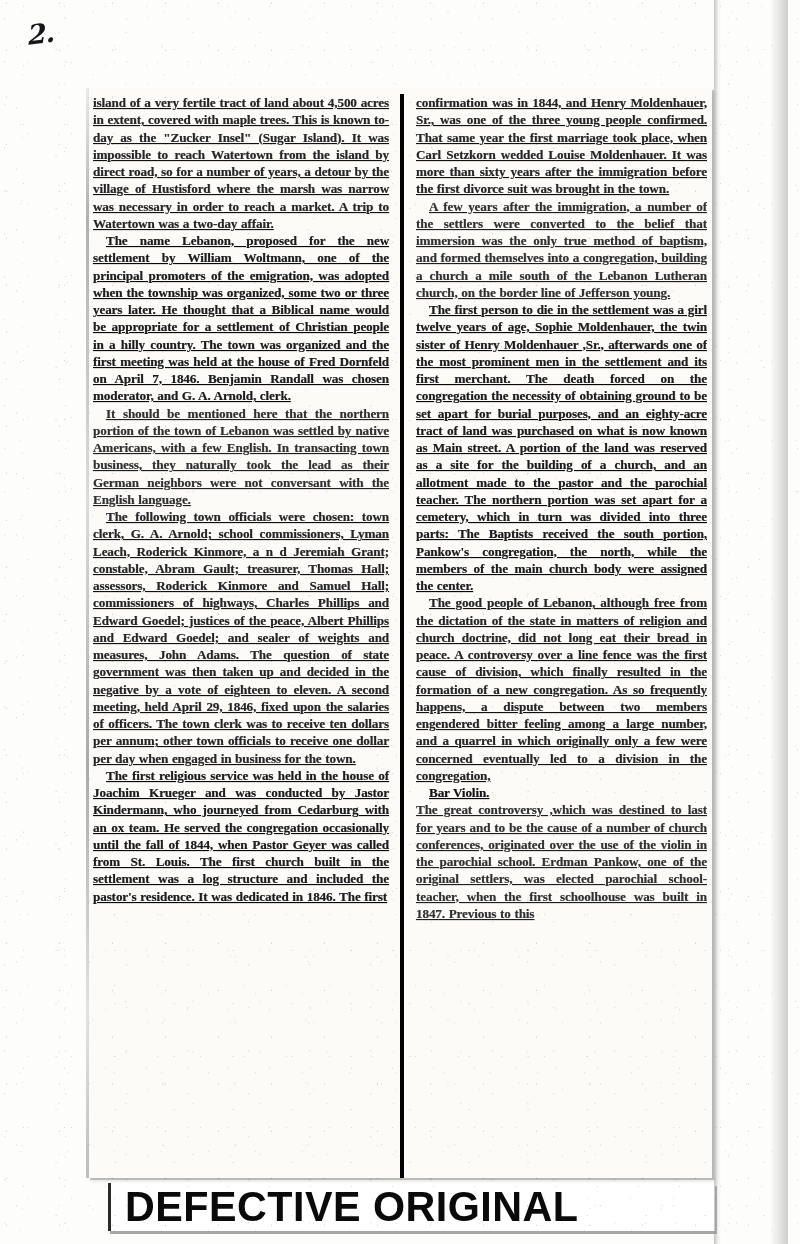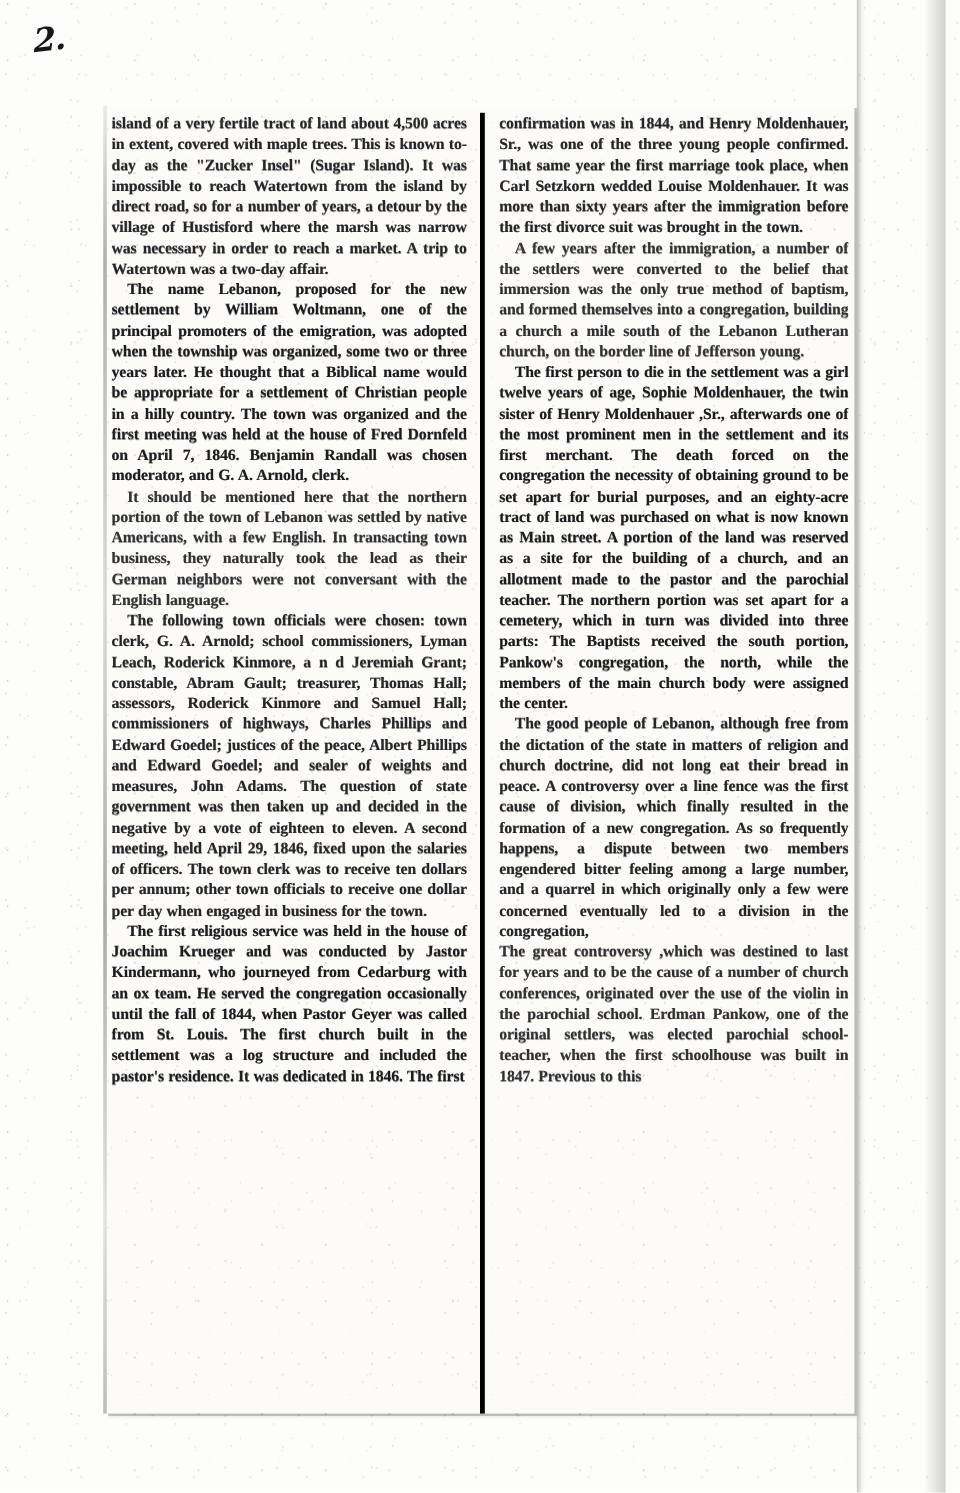--- a/index.html
+++ b/index.html
@@ -79,20 +79,21 @@
       rgba(70,70,70,.18) 38%, rgba(70,70,70,.45) 62%,
       rgba(70,70,70,.14) 85%, rgba(70,70,70,.35) 100%);
   }
 
   .columns {
     position: absolute;
     inset: 0;
     display: flex;
     padding: 6px 5px 0 5px;
     box-sizing: border-box;
+    text-decoration: underline;
   }
 
   .col {
     width: 50%;
     box-sizing: border-box;
     overflow: hidden;
   }
 
   .col-left  { padding-right: 11px; }
   .col-right { padding-left: 12px; border-left: 4px solid #000000; }
@@ -200,25 +201,29 @@
         <p class="fade-a">The following town officials were chosen: town clerk, G. A. Arnold; school commissioners, Lyman Leach, Roderick Kinmore, a n d Jeremiah Grant; constable, Abram Gault; treasurer, Thomas Hall; assessors, Roderick Kinmore and Samuel Hall; commissioners of highways, Charles Phillips and Edward Goedel; justices of the peace, Albert Phillips and Edward Goedel; and sealer of weights and measures, John Adams. The question of state government was then taken up and decided in the negative by a vote of eighteen to eleven. A second meeting, held April 29, 1846, fixed upon the salaries of officers. The town clerk was to receive ten dollars per annum; other town officials to receive one dollar per day when engaged in business for the town.</p>
         <p class="fade-c">The first religious service was held in the house of Joachim Krueger and was conducted by Jastor Kindermann, who journeyed from Cedarburg with an ox team. He served the congregation occasionally until the fall of 1844, when Pastor Geyer was called from St. Louis. The first church built in the settlement was a log structure and included the pastor's residence. It was dedicated in 1846. The first</p>
       </div>
 
       <div class="col col-right">
         <p class="cont fade-a">confirmation was in 1844, and Henry Moldenhauer, Sr., was one of the three young people confirmed. That same year the first marriage took place, when Carl Setzkorn wedded Louise Moldenhauer. It was more than sixty years after the immigration before the first divorce suit was brought in the town.</p>
         <p class="fade-b">A few years after the immigration, a number of the settlers were converted to the belief that immersion was the only true method of baptism, and formed themselves into a congregation, building a church a mile south of the Lebanon Lutheran church, on the border line of Jefferson young.</p>
         <p class="fade-c">The first person to die in the settlement was a girl twelve years of age, Sophie Moldenhauer, the twin sister of Henry Moldenhauer ,Sr., afterwards one of the most prominent men in the settlement and its first merchant. The death forced on the congregation the necessity of obtaining ground to be set apart for burial purposes, and an eighty-acre tract of land was purchased on what is now known as Main street. A portion of the land was reserved as a site for the building of a church, and an allotment made to the pastor and the parochial teacher. The northern portion was set apart for a cemetery, which in turn was divided into three parts: The Baptists received the south portion, Pankow's congregation, the north, while the members of the main church body were assigned the center.</p>
         <p class="fade-a">The good people of Lebanon, although free from the dictation of the state in matters of religion and church doctrine, did not long eat their bread in peace. A controversy over a line fence was the first cause of division, which finally resulted in the formation of a new congregation. As so frequently happens, a dispute between two members engendered bitter feeling among a large number, and a quarrel in which originally only a few were concerned eventually led to a division in the congregation,</p>
 
+        <p class="subhead">Bar Violin.</p>
 
         <p class="cont fade-b">The great controversy ,which was destined to last for years and to be the cause of a number of church conferences, originated over the use of the violin in the parochial school. Erdman Pankow, one of the original settlers, was elected parochial school-teacher, when the first schoolhouse was built in 1847. Previous to this</p>
       </div>
 
     </div>
   </div>
 
+  <div class="banner">
+    <div class="banner-text">DEFECTIVE ORIGINAL</div>
+  </div>
 
   <div class="scan-edge"></div>
   <div class="scan-edge-2"></div>
   <div class="grain"></div>
 
 </div>
 
 </body></html>

